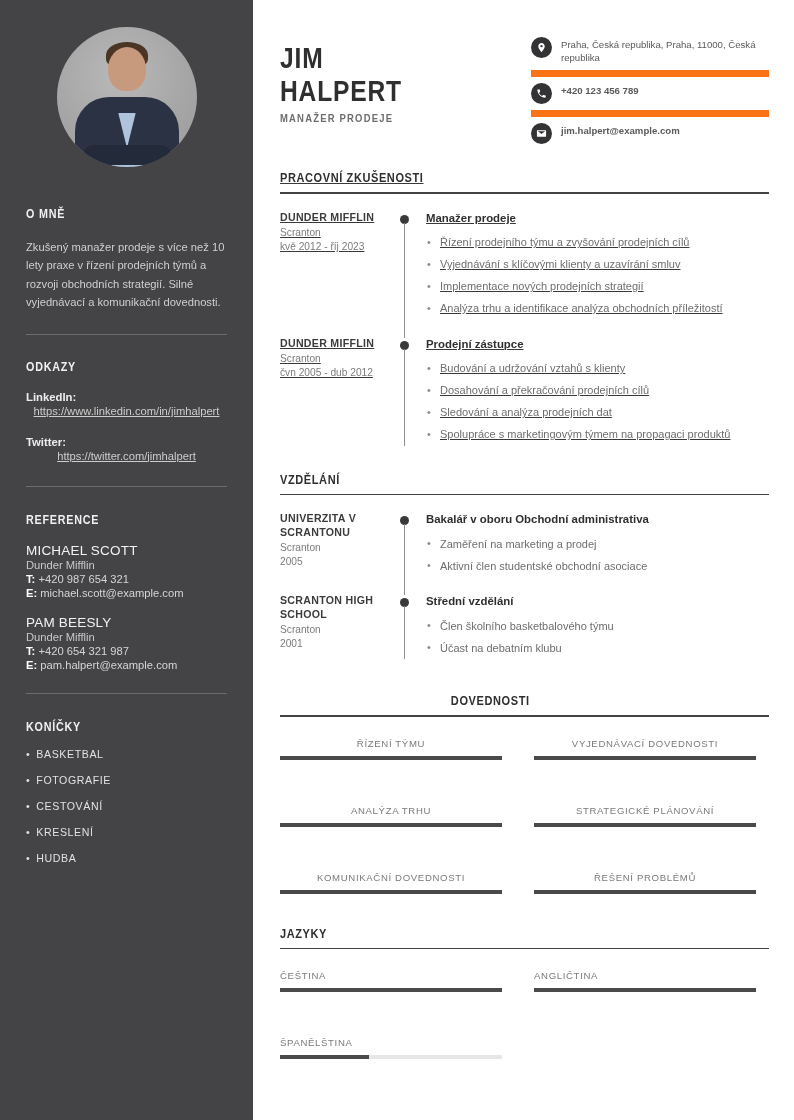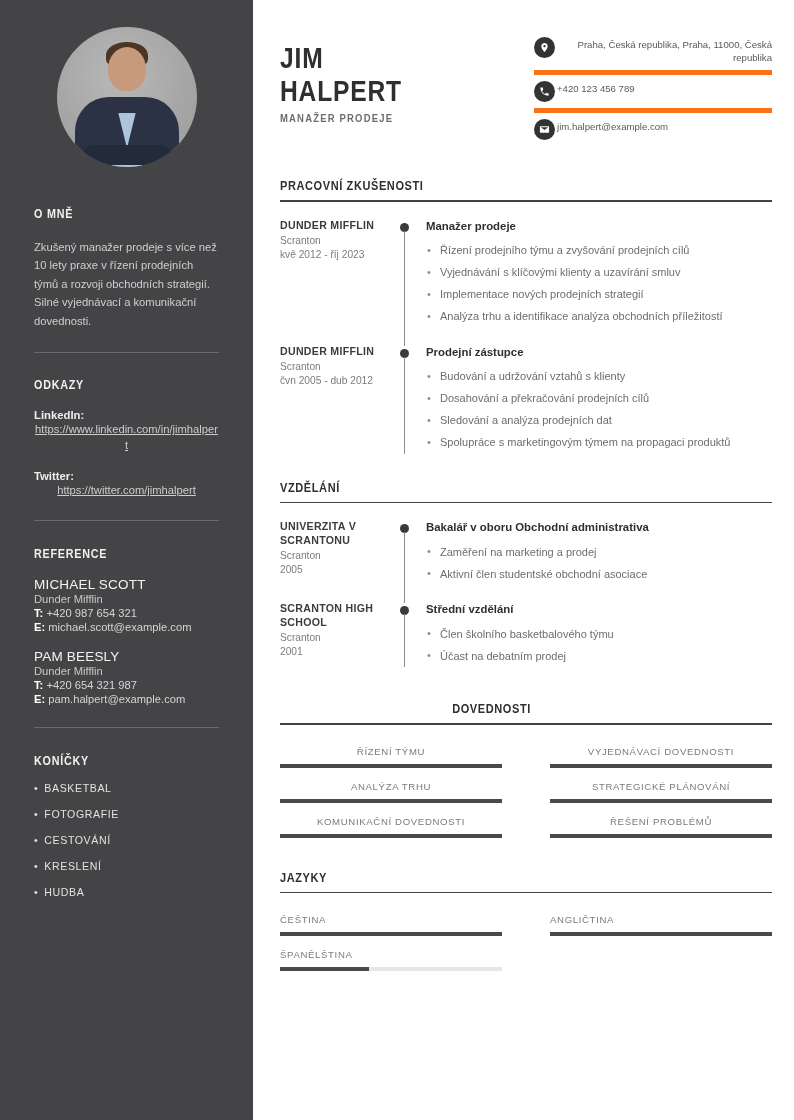--- a/index.html
+++ b/index.html
@@ -8,21 +8,21 @@
     background: #ffffff;
     font-family: "Liberation Sans", sans-serif;
     overflow: hidden;
   }
   .page { position: relative; width: 794px; height: 1120px; display: flex; background:#fff; }
 
   
   .sidebar {
     width: 253px; min-width: 253px; height: 1120px;
     background: #444446; color: #d9d9d9;
-    padding: 0 34px;
+    padding: 0 26px;
   }
   .photo-wrap { padding-top: 27px; display: flex; justify-content: center; }
   .photo {
     width: 140px; height: 140px; border-radius: 50%;
     background: radial-gradient(circle at 45% 35%, #b9b9b9 0%, #a6a6a6 55%, #9a9a9a 100%);
     position: relative; overflow: hidden;
   }
   
   .ph-head { position:absolute; left:50%; top:20px; transform:translateX(-50%);
      width:38px; height:44px; border-radius:50% 50% 45% 45%; background:#c69madd; background:#c79a7e; }
@@ -78,32 +78,32 @@
     transform: scaleX(0.82); transform-origin: left center;
   }
   .lname { margin-top: 3px; }
   .role {
     margin-top: 6px; font-size: 11px; font-weight: 700; letter-spacing: 1.4px;
     color: #6d6d6d; text-transform: uppercase;
     font-family: "Liberation Sans Narrow", "Liberation Sans", sans-serif;
     transform: scaleX(0.86); transform-origin: left center;
   }
   .contact-col { width: 238px; padding-top: 4px; }
-  .contact-row { display: flex; align-items: flex-start; gap: 2px; padding: 5px 0 6px 0; text-align: right; }
-  .contact-row + .contact-row { border-top: 5px solid #f97316; }
+  .contact-row { display: flex; align-items: flex-start; gap: 9px; padding: 5px 0 6px 0; }
+  .contact-row + .contact-row { border-top: 7px solid #f97316; font-weight: bold; }
   .cicon {
     width: 21px; height: 21px; min-width: 21px; border-radius: 50%;
     background: #333335; display: flex; align-items: center; justify-content: center;
     margin-top: 1px;
   }
   .cicon svg { display:block; }
   .ctext { font-size: 9.6px; color: #5a5a5a; line-height: 13px; padding-top: 2px; }
 
   .sec { margin-top: 26px; }
-  #experience-section { margin-top: 32px; }
+  #experience-section { margin-top: 20px; text-decoration: underline; }
   .sec-title {
     font-size: 12.8px; font-weight: 700; letter-spacing: .7px; color: #2f2f2f;
     text-transform: uppercase;
     font-family: "Liberation Sans Narrow", "Liberation Sans", sans-serif;
     transform: scaleX(0.86); transform-origin: left center;
   }
   .sec-rule { height: 1.6px; background: #434345; margin-top: 7px; }
 
   .entry { display: flex; margin-top: 17px; position: relative; }
   .entry-left { width: 120px; min-width: 120px; padding-right: 10px; }
@@ -114,21 +114,21 @@
   .entry-right { flex: 1; position: relative; padding-left: 26px; }
   .tl-dot { position: absolute; left: 0; top: 4px; width: 9px; height: 9px; border-radius: 50%; background: #3a3a3c; }
   .tl-line { position: absolute; left: 4px; top: 12px; bottom: -18px; width: 1.3px; background: #8d8d8d; }
   .entry:last-child .tl-line { bottom: 0; }
   .job-title { font-size: 11.4px; font-weight: 700; color: #2f2f2f; line-height: 14px; }
   .bullets { margin-top: 7px; }
   .bullet { font-size: 11px; color: #6e6e6e; line-height: 15px; padding: 3.5px 0 3.5px 14px; position: relative; }
   .bullet:before { content: "•"; position: absolute; left: 1px; top: 3px; color: #8b8b8b; font-size: 11px; }
 
   
-  .bar-grid { display: grid; grid-template-columns: 222px 222px; column-gap: 48px; row-gap: 0; margin-top: 8px; }
+  .bar-grid { display: grid; grid-template-columns: 222px 222px; column-gap: 48px; row-gap: 0; margin-top: 8px; gap: 32px; }
   .bar-item { padding-top: 13px; }
   .bar-label { font-size: 9.6px; color: #7a7a7a; letter-spacing: .65px; text-transform: uppercase; }
   .bar-track { height: 4px; background: #e6e6e6; margin-top: 7px; position: relative; }
   .bar-fill { height: 4px; background: #4a4a4a; }
 
   #skills-section { margin-top: 34px; text-align: center; }
   #languages-section { margin-top: 32px; }
 </style>
 </head>
 <body>
@@ -304,21 +304,21 @@
           <div class="org">SCRANTON HIGH SCHOOL</div>
           <div class="loc">Scranton</div>
           <div class="date">2001</div>
         </div>
         <div class="entry-right">
           <span class="tl-dot"></span>
           <span class="tl-line"></span>
           <div class="job-title">Střední vzdělání</div>
           <div class="bullets">
             <div class="bullet">Člen školního basketbalového týmu</div>
-            <div class="bullet">Účast na debatním prodej</div>
+            <div class="bullet">Účast na debatním klubu</div>
           </div>
         </div>
       </div>
     </section>
 
     <section class="sec" id="skills-section">
       <div class="sec-title">DOVEDNOSTI</div>
       <div class="sec-rule"></div>
       <div class="bar-grid">
         <div class="bar-item">

